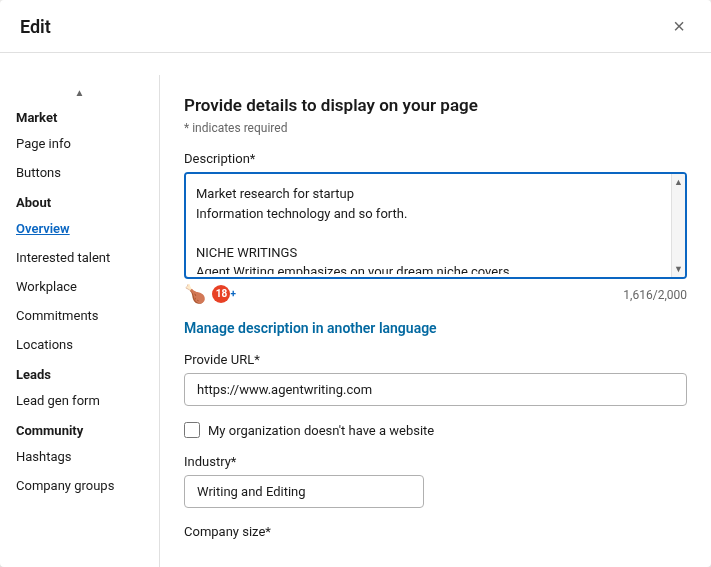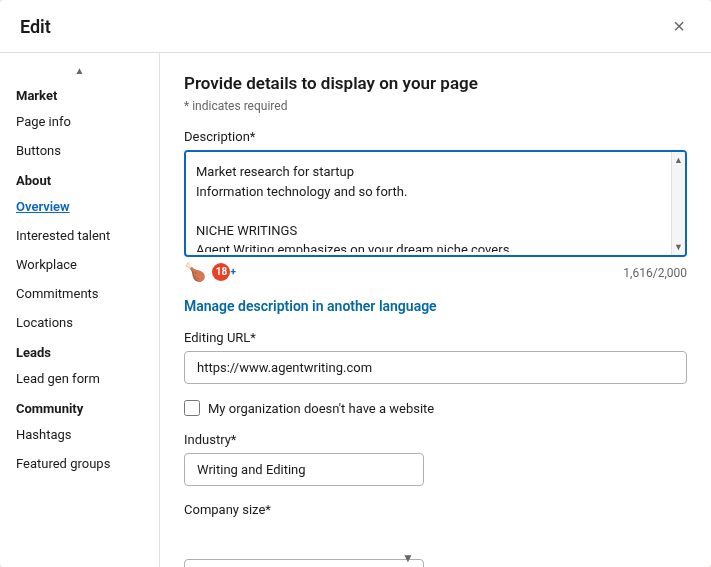--- a/index.html
+++ b/index.html
@@ -14,20 +14,21 @@
     }
     .modal {
       width: 711px;
       height: 567px;
       background: #fff;
       border-radius: 4px;
       box-shadow: 0 4px 20px rgba(0,0,0,0.2);
       display: flex;
       flex-direction: column;
       overflow: hidden;
+      gap: 22px;
     }
     .modal-header {
       display: flex;
       align-items: center;
       justify-content: space-between;
       padding: 14px 20px;
       border-bottom: 1px solid #e0e0e0;
       flex-shrink: 0;
     }
     .modal-title {
@@ -274,21 +275,21 @@
       <a class="sidebar-item">Interested talent</a>
       <a class="sidebar-item">Workplace</a>
       <a class="sidebar-item">Commitments</a>
       <a class="sidebar-item">Locations</a>
 
       <div class="sidebar-section-label">Leads</div>
       <a class="sidebar-item">Lead gen form</a>
 
       <div class="sidebar-section-label">Community</div>
       <a class="sidebar-item">Hashtags</a>
-      <a class="sidebar-item">Featured groups</a>
+      <a class="sidebar-item">Company groups</a>
     </nav>
 
     <div class="main-content">
       <div class="section-title">Provide details to display on your page</div>
       <div class="required-note">* indicates required</div>
 
       
       <div class="field-group">
         <label class="field-label">Description*</label>
         <div class="textarea-wrapper">
@@ -312,21 +313,21 @@
           </div>
           <div class="char-count">1,616/2,000</div>
         </div>
       </div>
 
       
       <a class="manage-link">Manage description in another language</a>
 
       
       <div class="field-group">
-        <label class="field-label">Editing URL*</label>
+        <label class="field-label">Provide URL*</label>
         <input class="text-input" type="text" value="https://www.agentwriting.com" style="">
       </div>
 
       
       <div class="checkbox-row">
         <input type="checkbox" class="checkbox-input" style="">
         <label class="checkbox-label">My organization doesn't have a website</label>
       </div>
 
       

